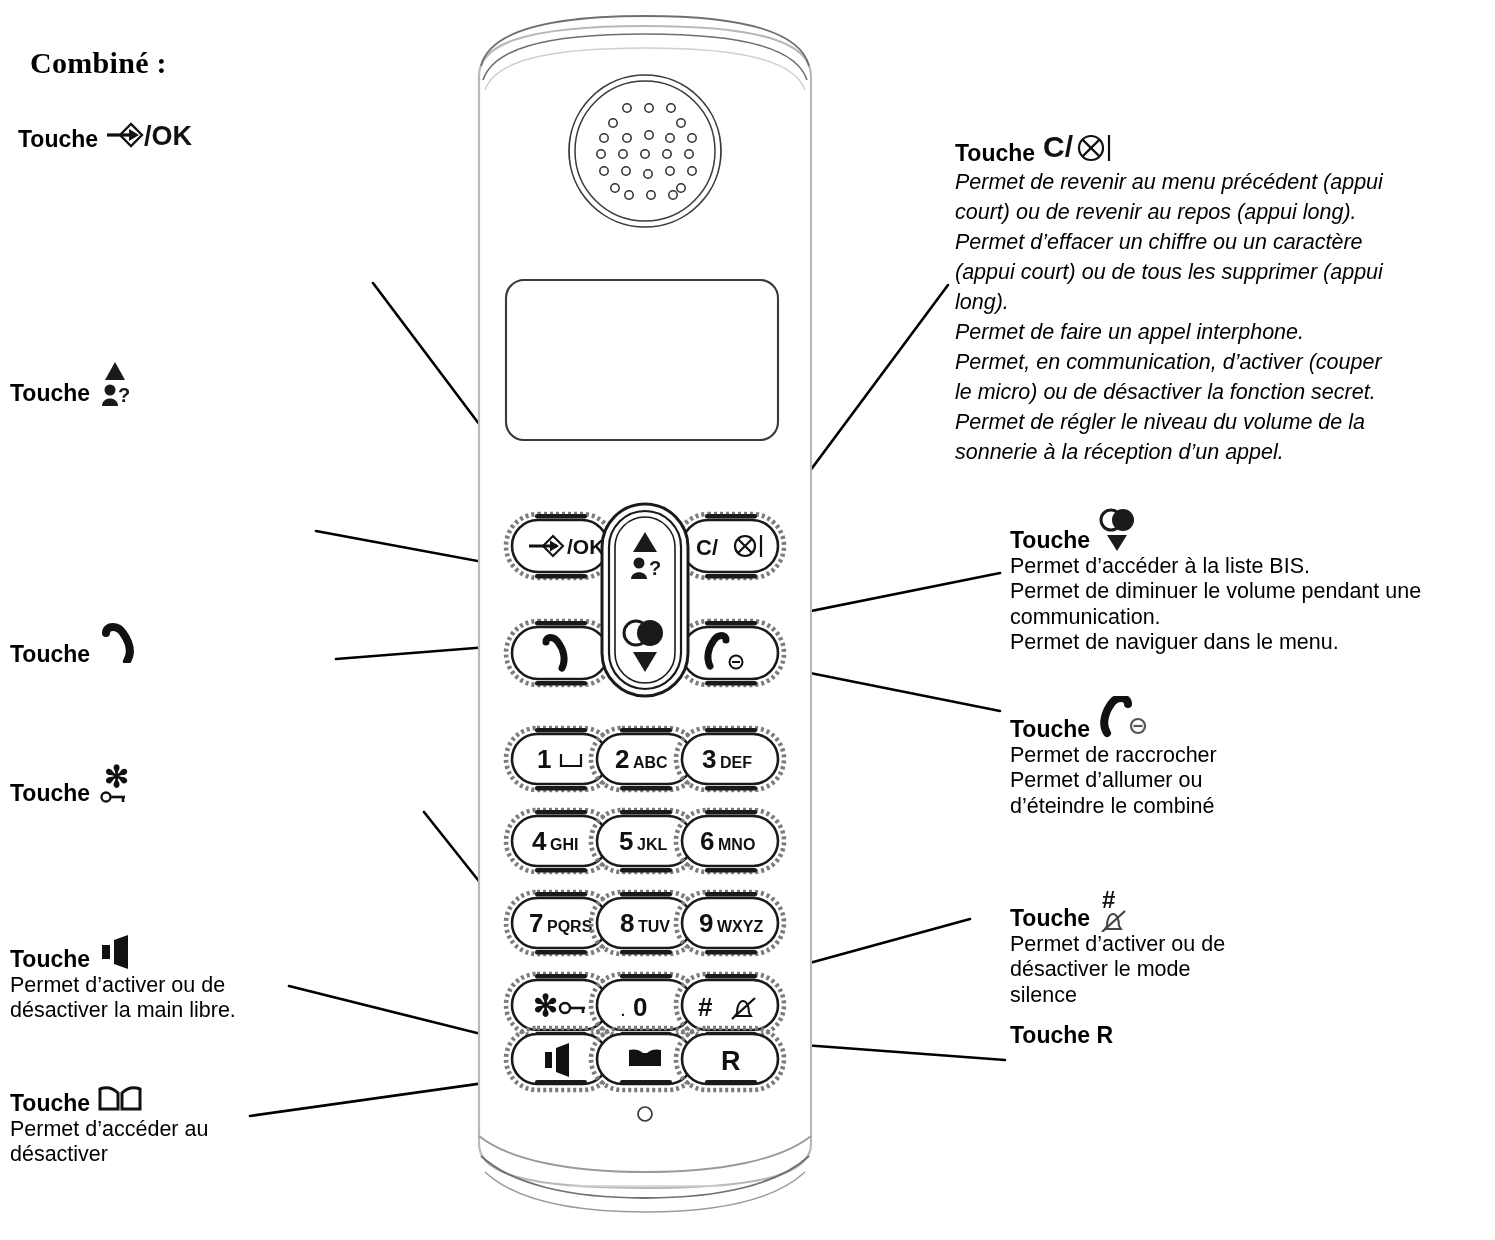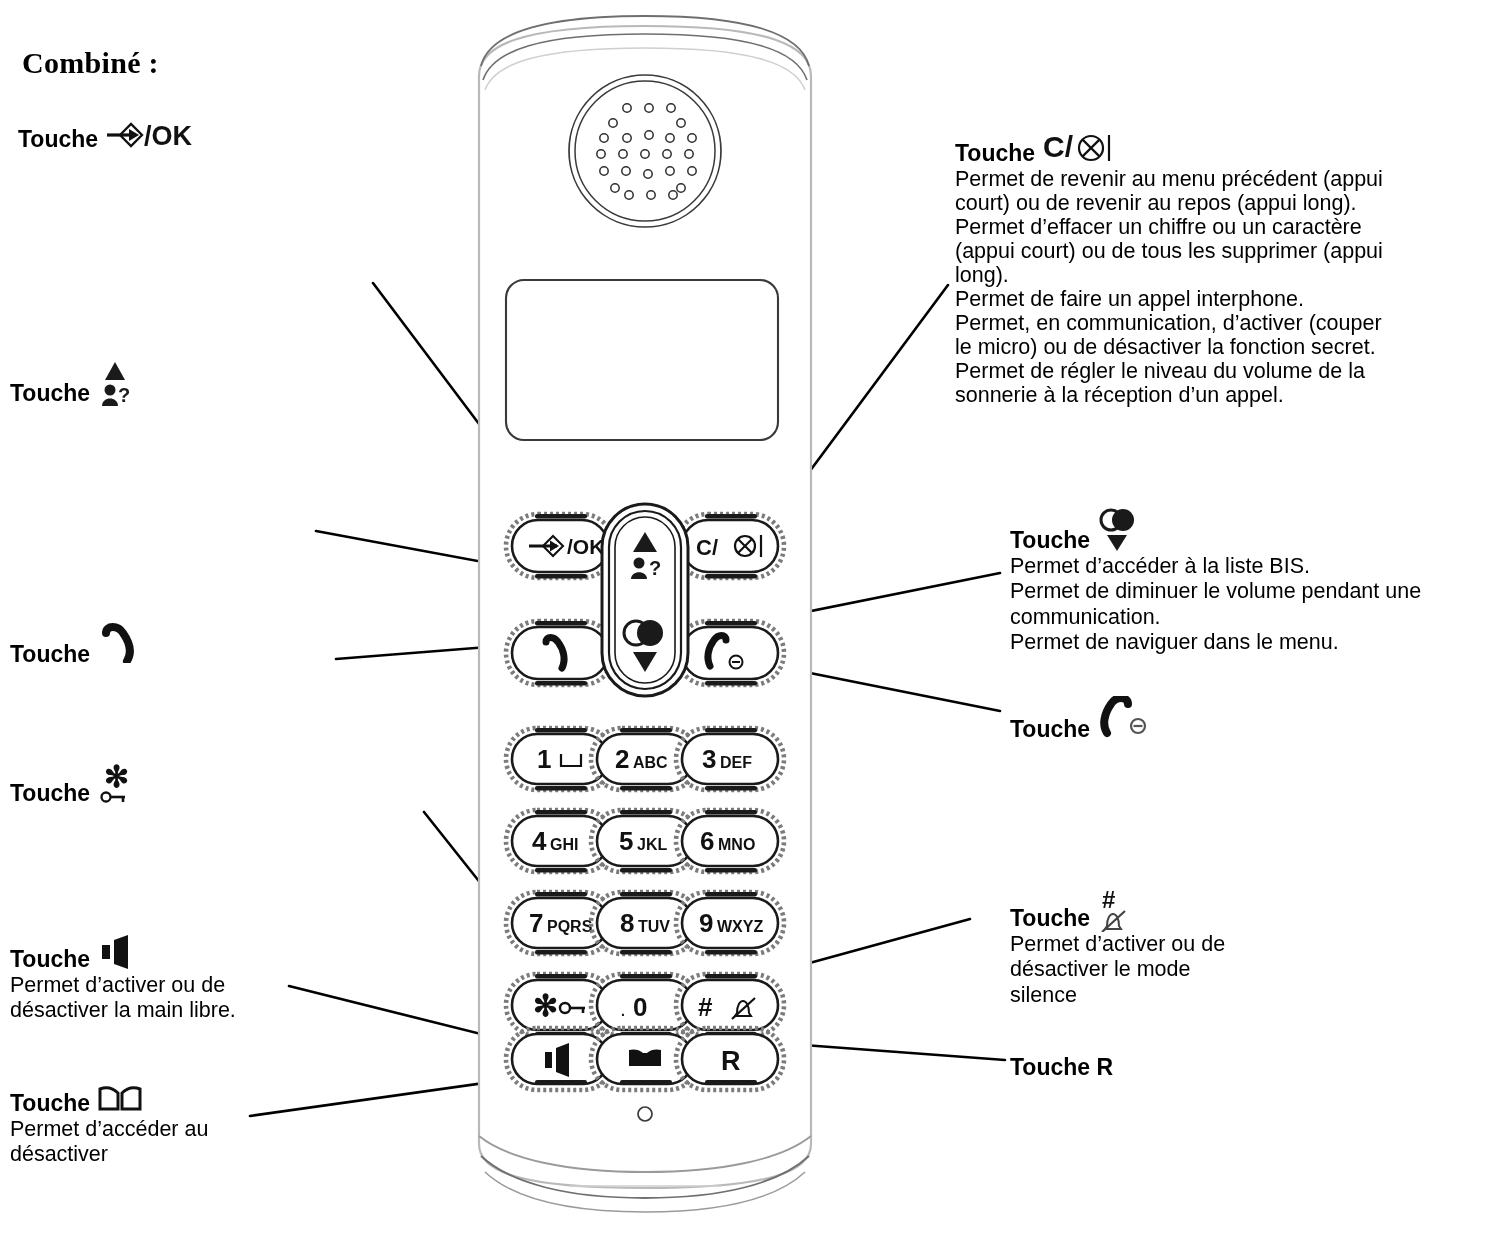--- a/index.html
+++ b/index.html
@@ -14,21 +14,21 @@
     font-family: "Liberation Sans", sans-serif;
     color: #000000;
   }
 
   
   #stage { position: absolute; inset: 0; }
 
   
   .doc-title {
     position: absolute;
-    left: 22px; top: 46px;
+    left: 30px; top: 46px;
     font-family: "Liberation Serif", serif;
     font-weight: bold;
     font-size: 30px;
     letter-spacing: .3px;
     white-space: nowrap;
     text-align: right;
   }
 
   
   .note { position: absolute; }
@@ -40,21 +40,21 @@
     align-items: flex-end;
     gap: 8px;
     white-space: nowrap;
     margin-bottom: 1px;
   }
   .note .body {
     font-size: 21.5px;
     line-height: 25.4px;
     white-space: pre-line;
   }
-  .note.tight .body { line-height: 24px; }
+  .note.tight .body { line-height: 30px; font-style: italic; }
 
   
   .gl { display: inline-block; position: relative; }
   .gl svg { display: block; }
 
   
   #phone {
     position: absolute;
     left: 449px; top: 4px;
     width: 392px; height: 1222px;
@@ -505,39 +505,42 @@
     <div class="head">
       <span>Touche</span>
       <span class="gl" style="transform:translateY(-4px);">
         <svg width="56" height="42" viewBox="0 0 56 42">
           <path d="M30 8 C30 0 18 0 13 8 C6 18 4 29 9 37" fill="none" stroke="#111" stroke-width="8" stroke-linecap="round"></path>
           <circle cx="40" cy="30" r="7" fill="none" stroke="#555" stroke-width="2.2"></circle>
           <line x1="35.5" y1="30" x2="44.5" y2="30" stroke="#555" stroke-width="2.2"></line>
         </svg>
       </span>
     </div>
+    <div class="body">Permet de raccrocher
+Permet d’allumer ou
+d’éteindre le combiné</div>
   </div>
 
   <div class="note" style="left:1010px; top:885px; width:400px;">
     <div class="head">
       <span>Touche</span>
       <span class="gl" style="transform:translateY(1px);">
         <svg width="36" height="46" viewBox="0 0 36 46">
           <text x="4" y="22" font-family="Liberation Sans, sans-serif" font-size="24" font-weight="bold" fill="#111">#</text>
           <g transform="translate(6,26)">
             <path d="M3 14 C3 6 6 2 9 2 C12 2 15 6 15 14 L17 17 L1 17 Z" fill="none" stroke="#444" stroke-width="2"></path>
             <line x1="-2" y1="20" x2="21" y2="-1" stroke="#444" stroke-width="2.2"></line>
           </g>
         </svg>
       </span>
     </div>
     <div class="body">Permet d’activer ou de
 désactiver le mode
 silence</div>
   </div>
 
-  <div class="note" style="left:1010px; top:1054px; width:400px;">
+  <div class="note" style="left:1010px; top:1022px; width:400px;">
     <div class="head">
       <span>Touche  R</span>
     </div>
   </div>
 
 </div>
 
 </body></html>

